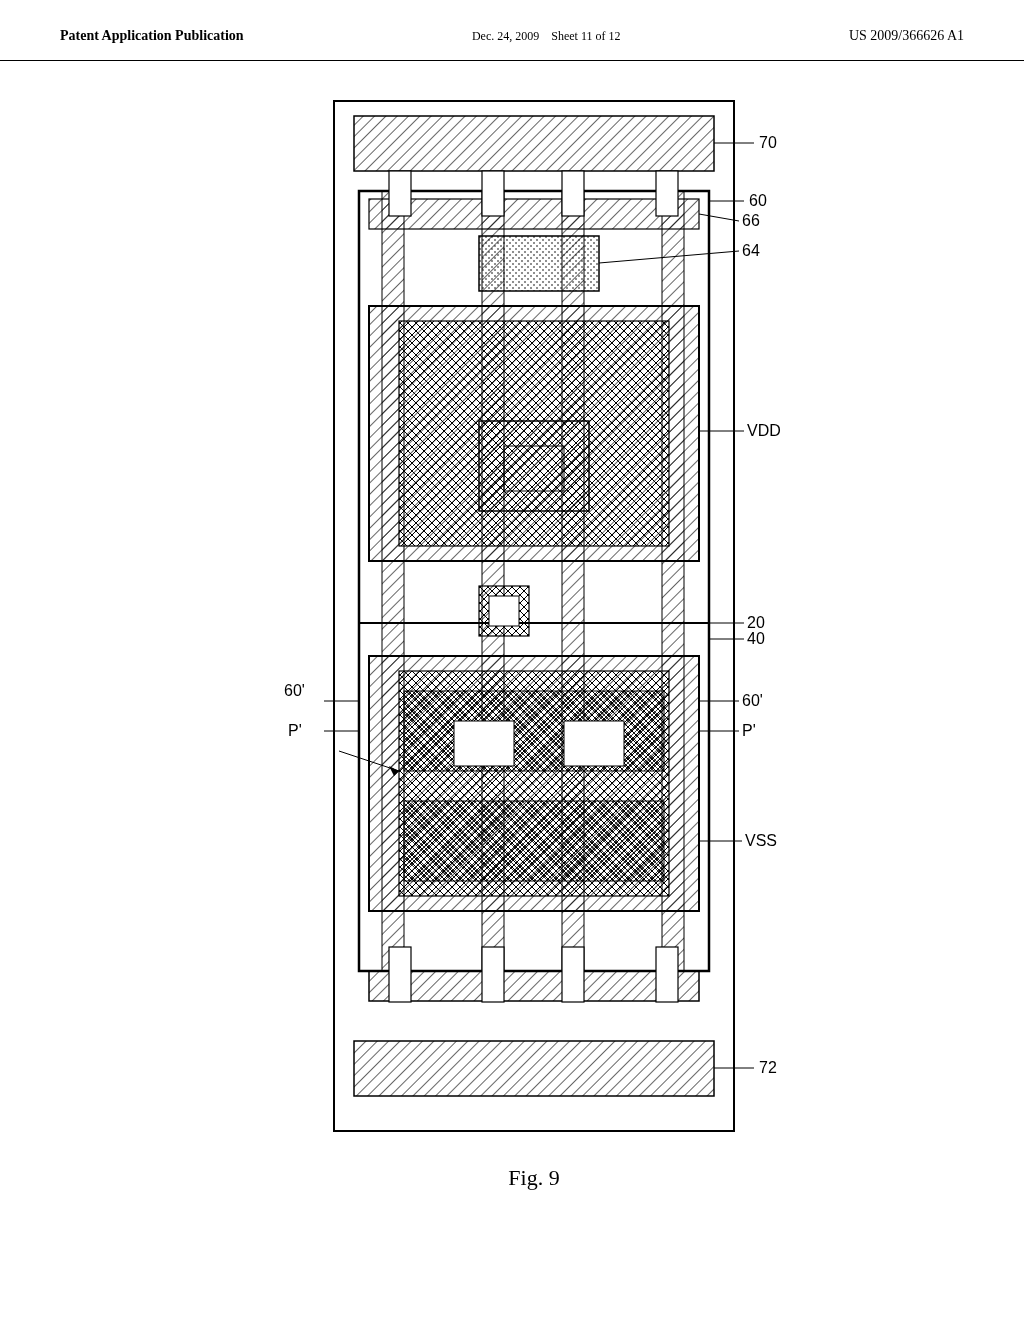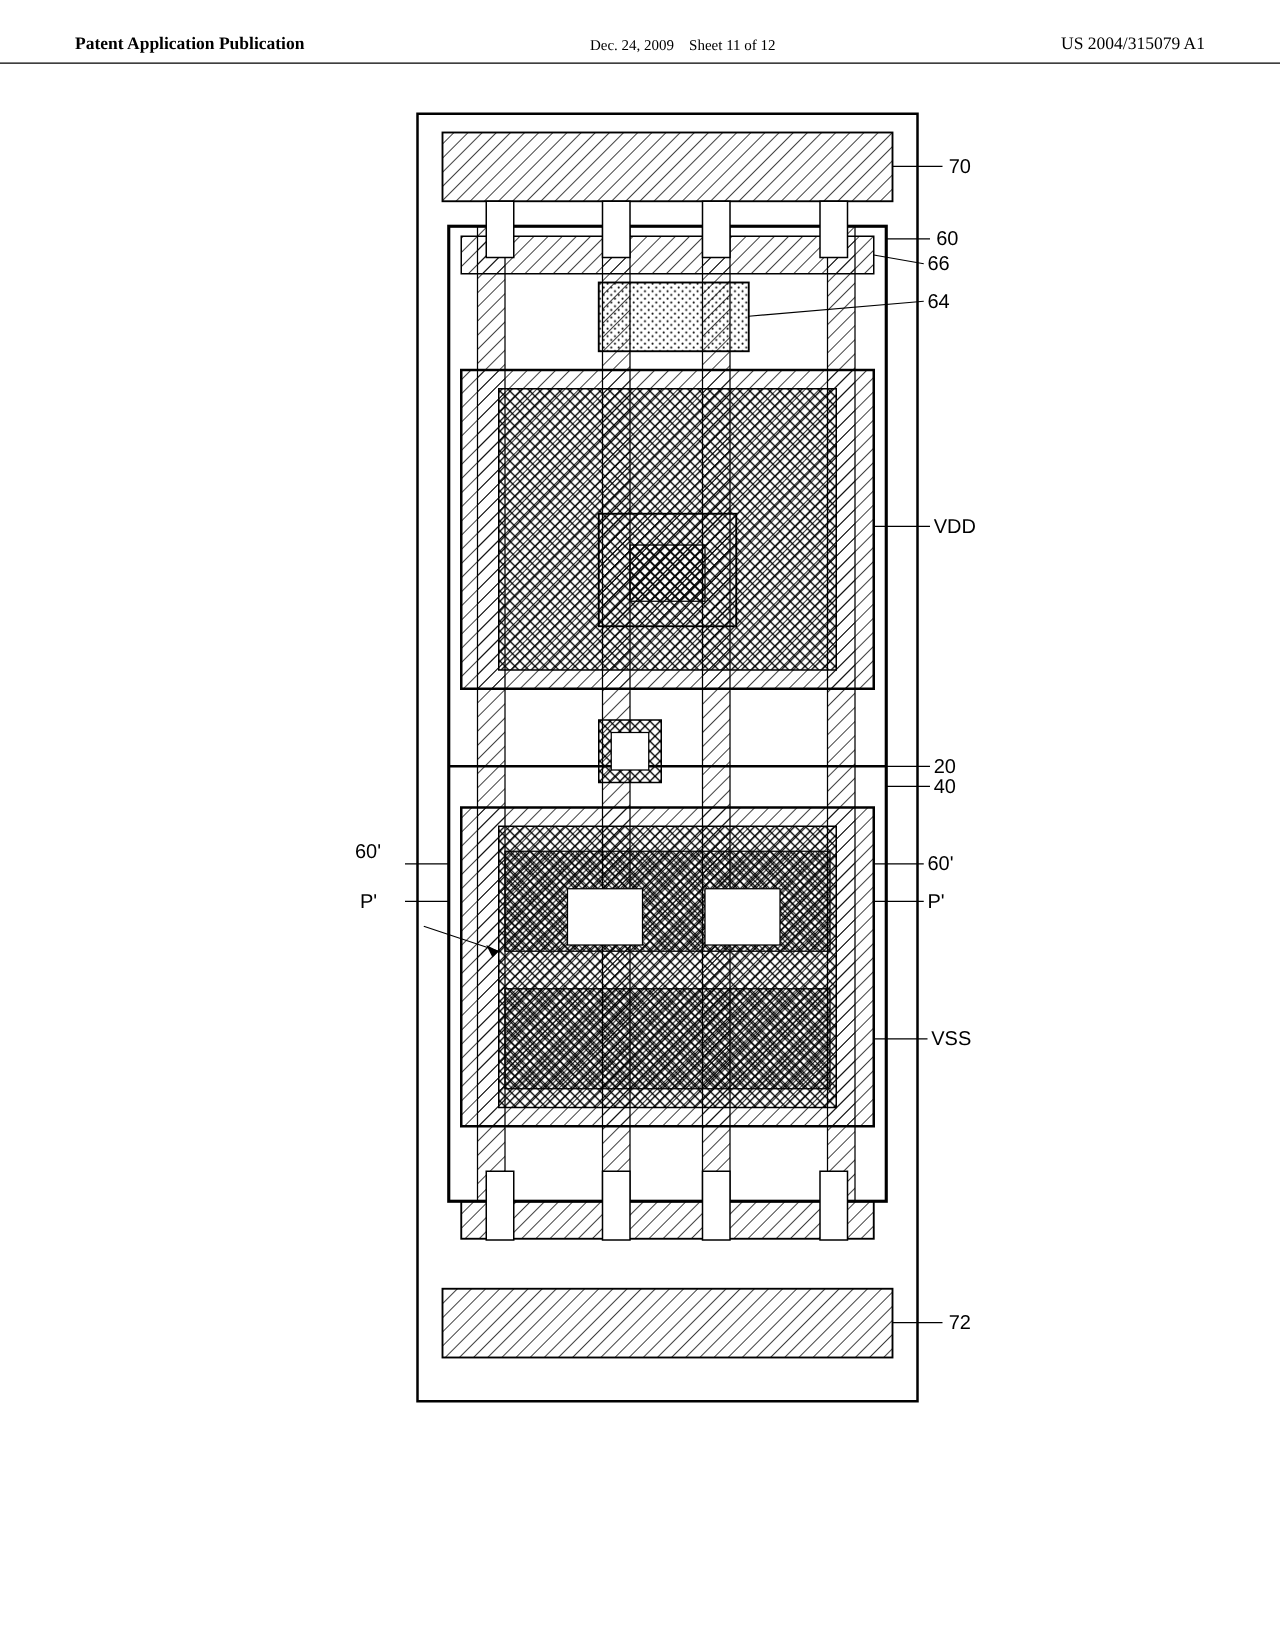--- a/index.html
+++ b/index.html
@@ -10,21 +10,21 @@
       font-family: 'Times New Roman', serif;
       overflow: hidden;
       position: relative;
     }
 
     
     .header {
       display: flex;
       justify-content: space-between;
       align-items: center;
-      padding: 28px 60px 6px 60px;
+      padding: 28px 60px 16px 60px;
       border-bottom: 1px solid #000;
     }
     .header-left {
       font-size: 14px;
       font-weight: bold;
     }
     .header-center {
       font-size: 12px;
     }
     .header-right {
@@ -62,21 +62,21 @@
   </style>
 </head>
 <body>
 
 <div class="header">
   <span class="header-left">Patent Application Publication</span>
   <span class="header-center">
     <span>Dec. 24, 2009</span>&nbsp;&nbsp;&nbsp;
     <span>Sheet 11 of 12</span>
   </span>
-  <span class="header-right">US 2004/315079 A1</span>
+  <span class="header-right">US 2009/366626 A1</span>
 </div>
 
 <div class="main">
   <div class="figure-area">
     <svg class="diagram-svg" viewBox="0 0 700 1060" xmlns="http://www.w3.org/2000/svg">
       <defs>
 
         <pattern id="hatch-right" width="8" height="8" patternUnits="userSpaceOnUse" patternTransform="rotate(45)">
           <line x1="0" y1="0" x2="0" y2="8" stroke="#000" stroke-width="1.2"></line>
         </pattern>
@@ -192,14 +192,15 @@
       <text x="575" y="982" font-size="16" font-family="Arial">72</text>
 
       <rect x="205" y="80" width="22" height="45" fill="#fff" stroke="#000" stroke-width="1.2"></rect>
       <rect x="298" y="80" width="22" height="45" fill="#fff" stroke="#000" stroke-width="1.2"></rect>
       <rect x="378" y="80" width="22" height="45" fill="#fff" stroke="#000" stroke-width="1.2"></rect>
       <rect x="472" y="80" width="22" height="45" fill="#fff" stroke="#000" stroke-width="1.2"></rect>
 
     </svg>
 
     
+    <div class="fig-caption">Fig. 9</div>
   </div>
 </div>
 
 </body></html>

